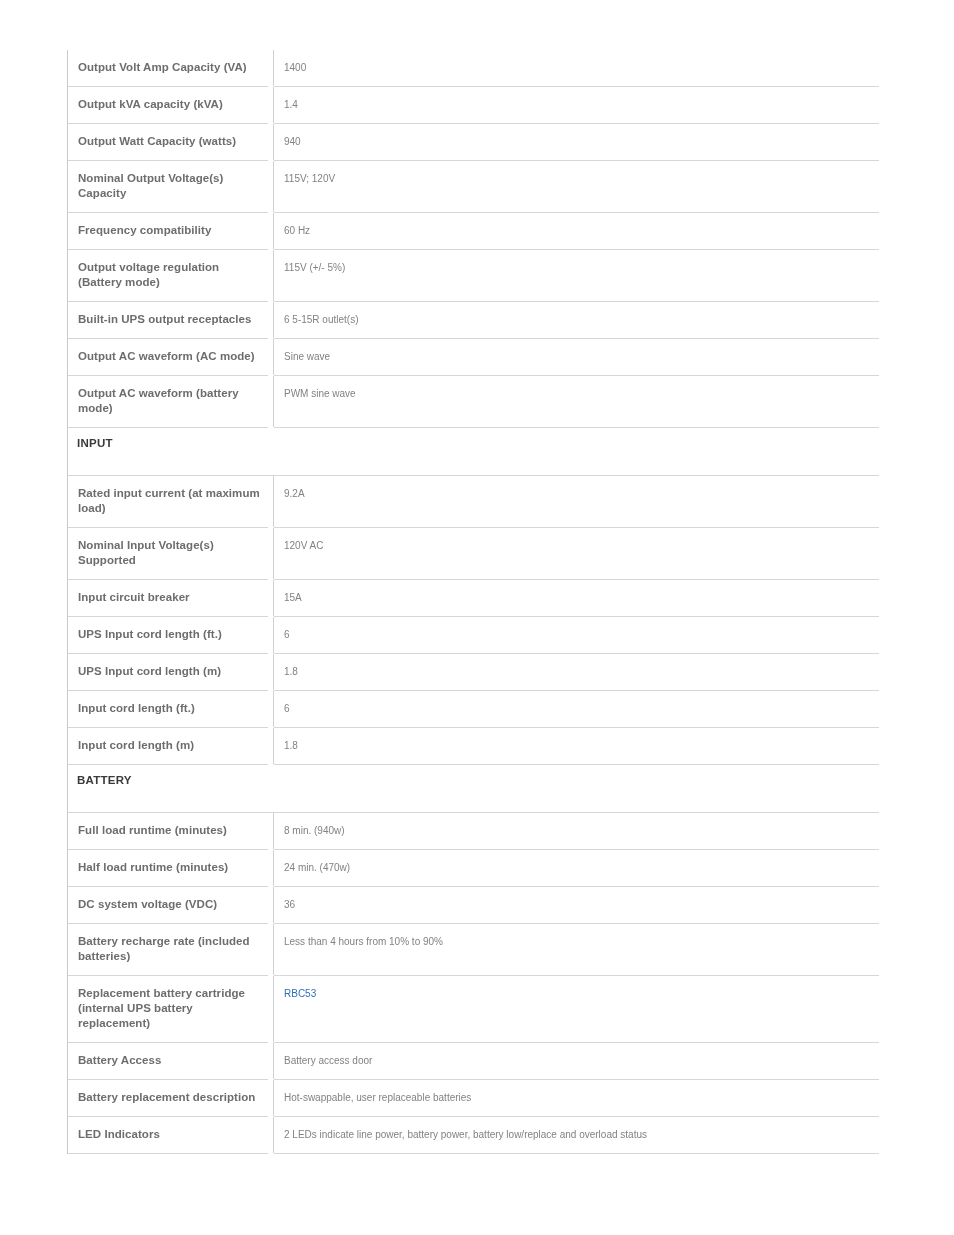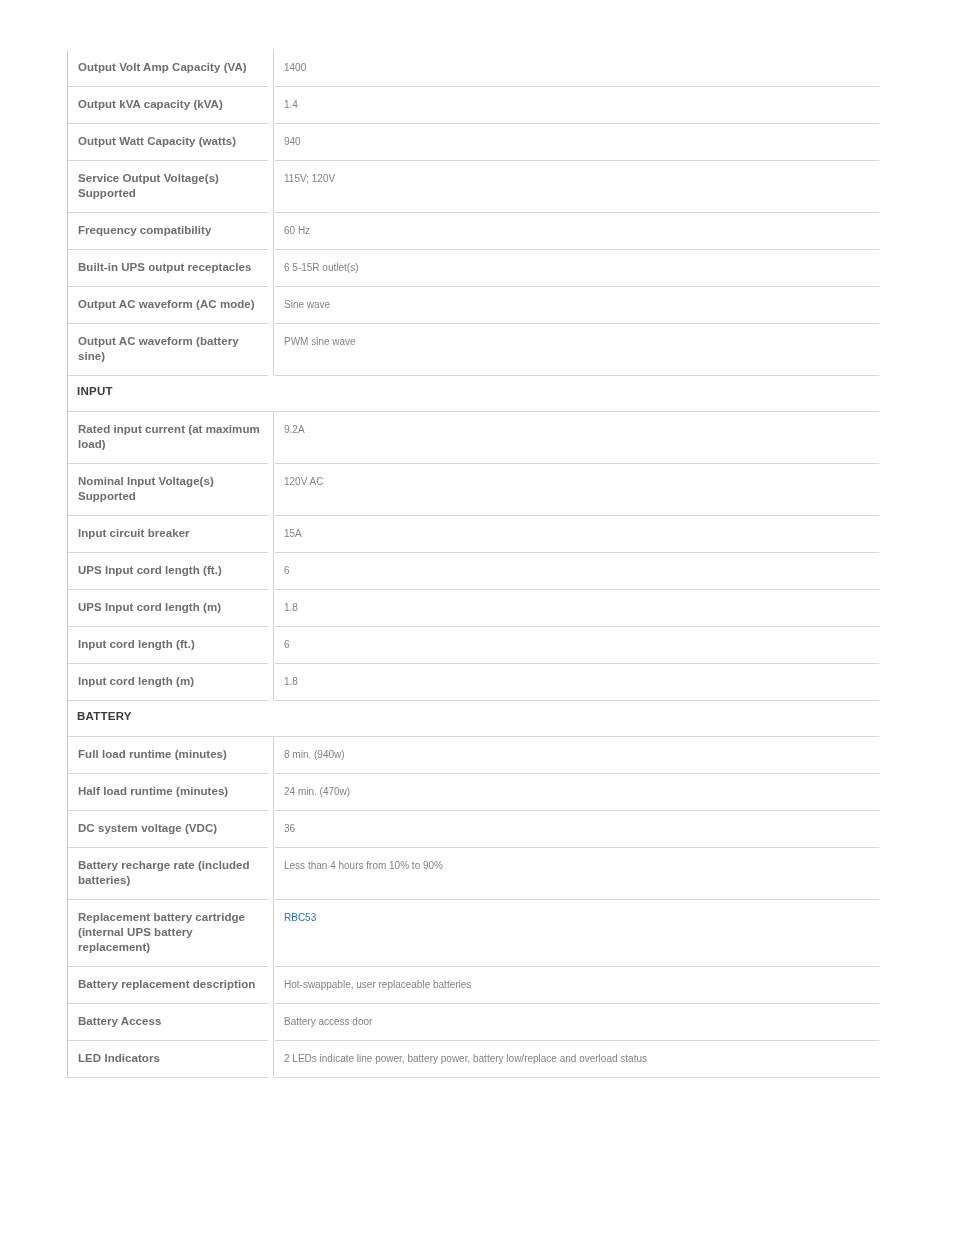--- a/index.html
+++ b/index.html
@@ -80,21 +80,21 @@
     height: 1px;
     background: #ffffff;
   }
 
   
   tr.section-row td {
     font-size: 11.5px;
     font-weight: bold;
     color: #3a3a3a;
     letter-spacing: 0.25px;
-    padding: 8px 10px 12px 9px;
+    padding: 8px 10px 24px 9px;
     border-right: 0;
     border-bottom: 1px solid #d7d7d7;
   }
 
   a.spec-link {
     color: #2f6fbd;
     text-decoration: none;
   }
 </style>
 </head>
@@ -110,37 +110,41 @@
           </tr>
           <tr class="spec-row">
             <td class="spec-label">Output kVA capacity (kVA)</td>
             <td class="spec-value">1.4</td>
           </tr>
           <tr class="spec-row">
             <td class="spec-label">Output Watt Capacity (watts)</td>
             <td class="spec-value">940</td>
           </tr>
           <tr class="spec-row">
-            <td class="spec-label">Service Output Voltage(s) Supported</td>
+            <td class="spec-label">Nominal Output Voltage(s) Capacity</td>
             <td class="spec-value">115V; 120V</td>
           </tr>
           <tr class="spec-row">
             <td class="spec-label">Frequency compatibility</td>
             <td class="spec-value">60 Hz</td>
           </tr>
           <tr class="spec-row">
+            <td class="spec-label">Output voltage regulation (Battery mode)</td>
+            <td class="spec-value">115V (+/- 5%)</td>
+          </tr>
+          <tr class="spec-row">
             <td class="spec-label">Built-in UPS output receptacles</td>
             <td class="spec-value">6 5-15R outlet(s)</td>
           </tr>
           <tr class="spec-row">
             <td class="spec-label">Output AC waveform (AC mode)</td>
             <td class="spec-value">Sine wave</td>
           </tr>
           <tr class="spec-row">
-            <td class="spec-label">Output AC waveform (battery sine)</td>
+            <td class="spec-label">Output AC waveform (battery mode)</td>
             <td class="spec-value">PWM sine wave</td>
           </tr>
           <tr class="section-row">
             <td colspan="2">INPUT</td>
           </tr>
           <tr class="spec-row">
             <td class="spec-label">Rated input current (at maximum load)</td>
             <td class="spec-value">9.2A</td>
           </tr>
           <tr class="spec-row">
@@ -184,26 +188,26 @@
           </tr>
           <tr class="spec-row">
             <td class="spec-label">Battery recharge rate (included batteries)</td>
             <td class="spec-value">Less than 4 hours from 10% to 90%</td>
           </tr>
           <tr class="spec-row">
             <td class="spec-label">Replacement battery cartridge (internal UPS battery replacement)</td>
             <td class="spec-value"><a class="spec-link" href="#">RBC53</a></td>
           </tr>
           <tr class="spec-row">
+            <td class="spec-label">Battery Access</td>
+            <td class="spec-value">Battery access door</td>
+          </tr>
+          <tr class="spec-row">
             <td class="spec-label">Battery replacement description</td>
             <td class="spec-value">Hot-swappable, user replaceable batteries</td>
-          </tr>
-          <tr class="spec-row">
-            <td class="spec-label">Battery Access</td>
-            <td class="spec-value">Battery access door</td>
           </tr>
           <tr class="spec-row">
             <td class="spec-label">LED Indicators</td>
             <td class="spec-value">2 LEDs indicate line power, battery power, battery low/replace and overload status</td>
           </tr>
         </tbody>
     </table>
   </div>
 </div>
 

